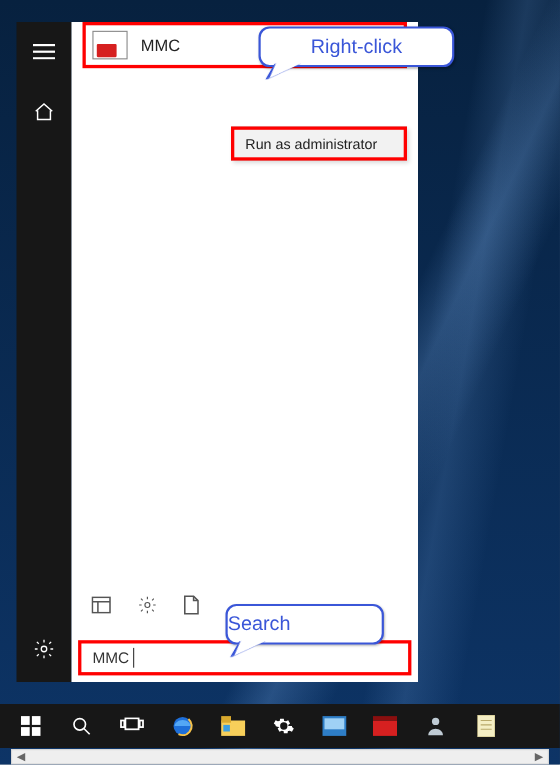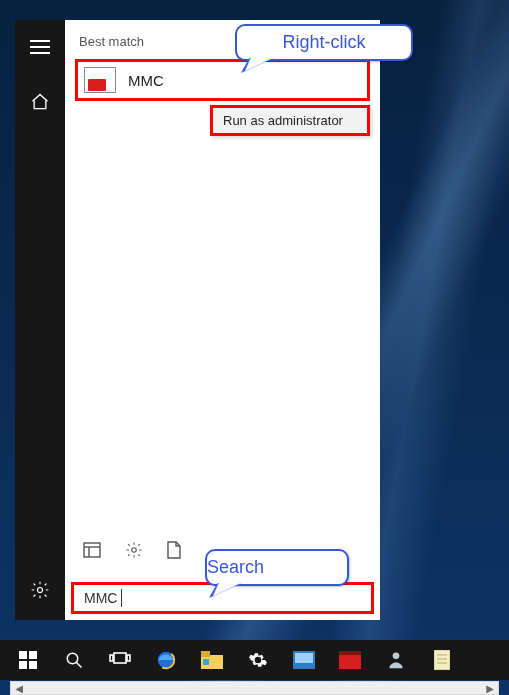--- a/index.html
+++ b/index.html
@@ -34,21 +34,21 @@
     }
     .result .ico-box {
       width:32px; height:26px; border:1px solid #888; position:relative; background:#fff;
     }
     .result .ico-box .tool {
       position:absolute; left:3px; bottom:1px; width:18px; height:12px; background:#d62020; border-radius:1px;
     }
     .result .label { font-size:15px; color:#222; }
     
     .ctx {
-      position:absolute; left:145px; top:85px; width:160px; background:#f2f2f2; border:1px solid #bcbcbc;
+      position:absolute; left:145px; top:95px; width:160px; background:#f2f2f2; border:1px solid #bcbcbc;
       box-shadow:2px 2px 4px rgba(0,0,0,.15);
       z-index:5;
     }
     .ctx .item { padding:7px 12px; font-size:13px; color:#222; cursor:pointer; }
     .ctx .item.hl { outline:3px solid red; outline-offset:-2px; }
     
     .panel-tools {
       position:absolute; left:0; right:0; bottom:50px; height:40px; display:flex; align-items:center; gap:24px; padding-left:18px;
       color:#555;
     }
@@ -129,21 +129,20 @@
     <div class="spacer"></div>
     <div class="gear">
       <svg width="20" height="20" viewBox="0 0 24 24" fill="none" stroke="#fff" stroke-width="1.4">
           <circle cx="12" cy="12" r="3"></circle>
           <path d="M12 2v3M12 19v3M4.2 4.2l2.1 2.1M17.7 17.7l2.1 2.1M2 12h3M19 12h3M4.2 19.8l2.1-2.1M17.7 6.3l2.1-2.1"></path>
         </svg>
     </div>
   </div>
 
   <div class="panel">
-    <div class="heading">Best match</div>
 
     <div class="result">
       <div class="ico-box">
           <div class="tool"></div>
         </div>
       <div class="label">MMC</div>
     </div>
 
     <div class="ctx">
       <div class="item hl">Run as administrator</div>

